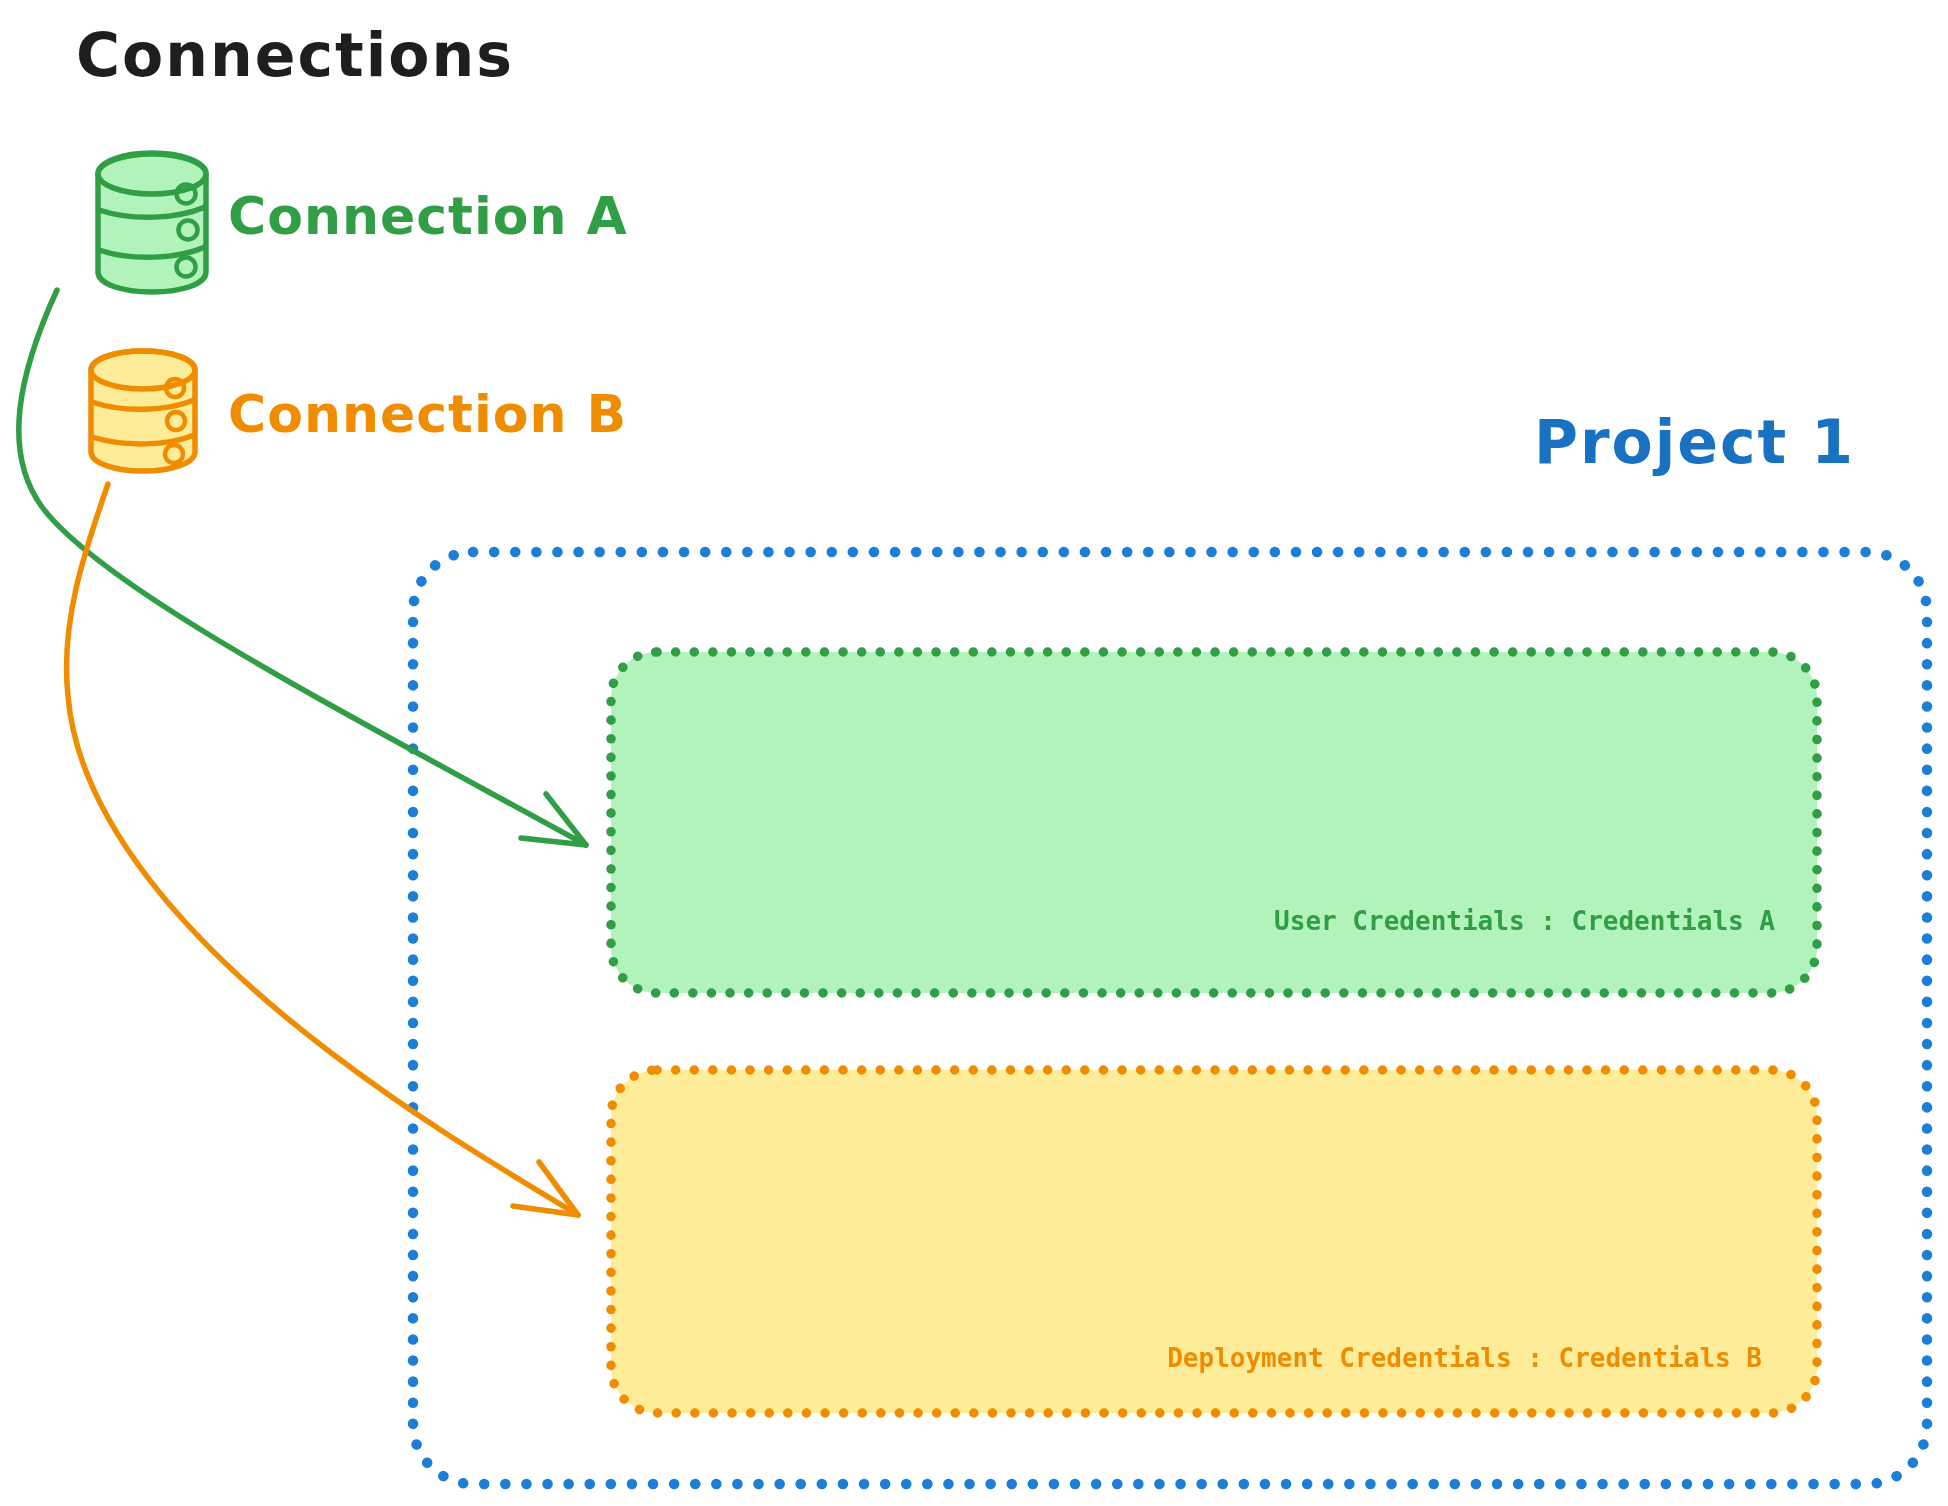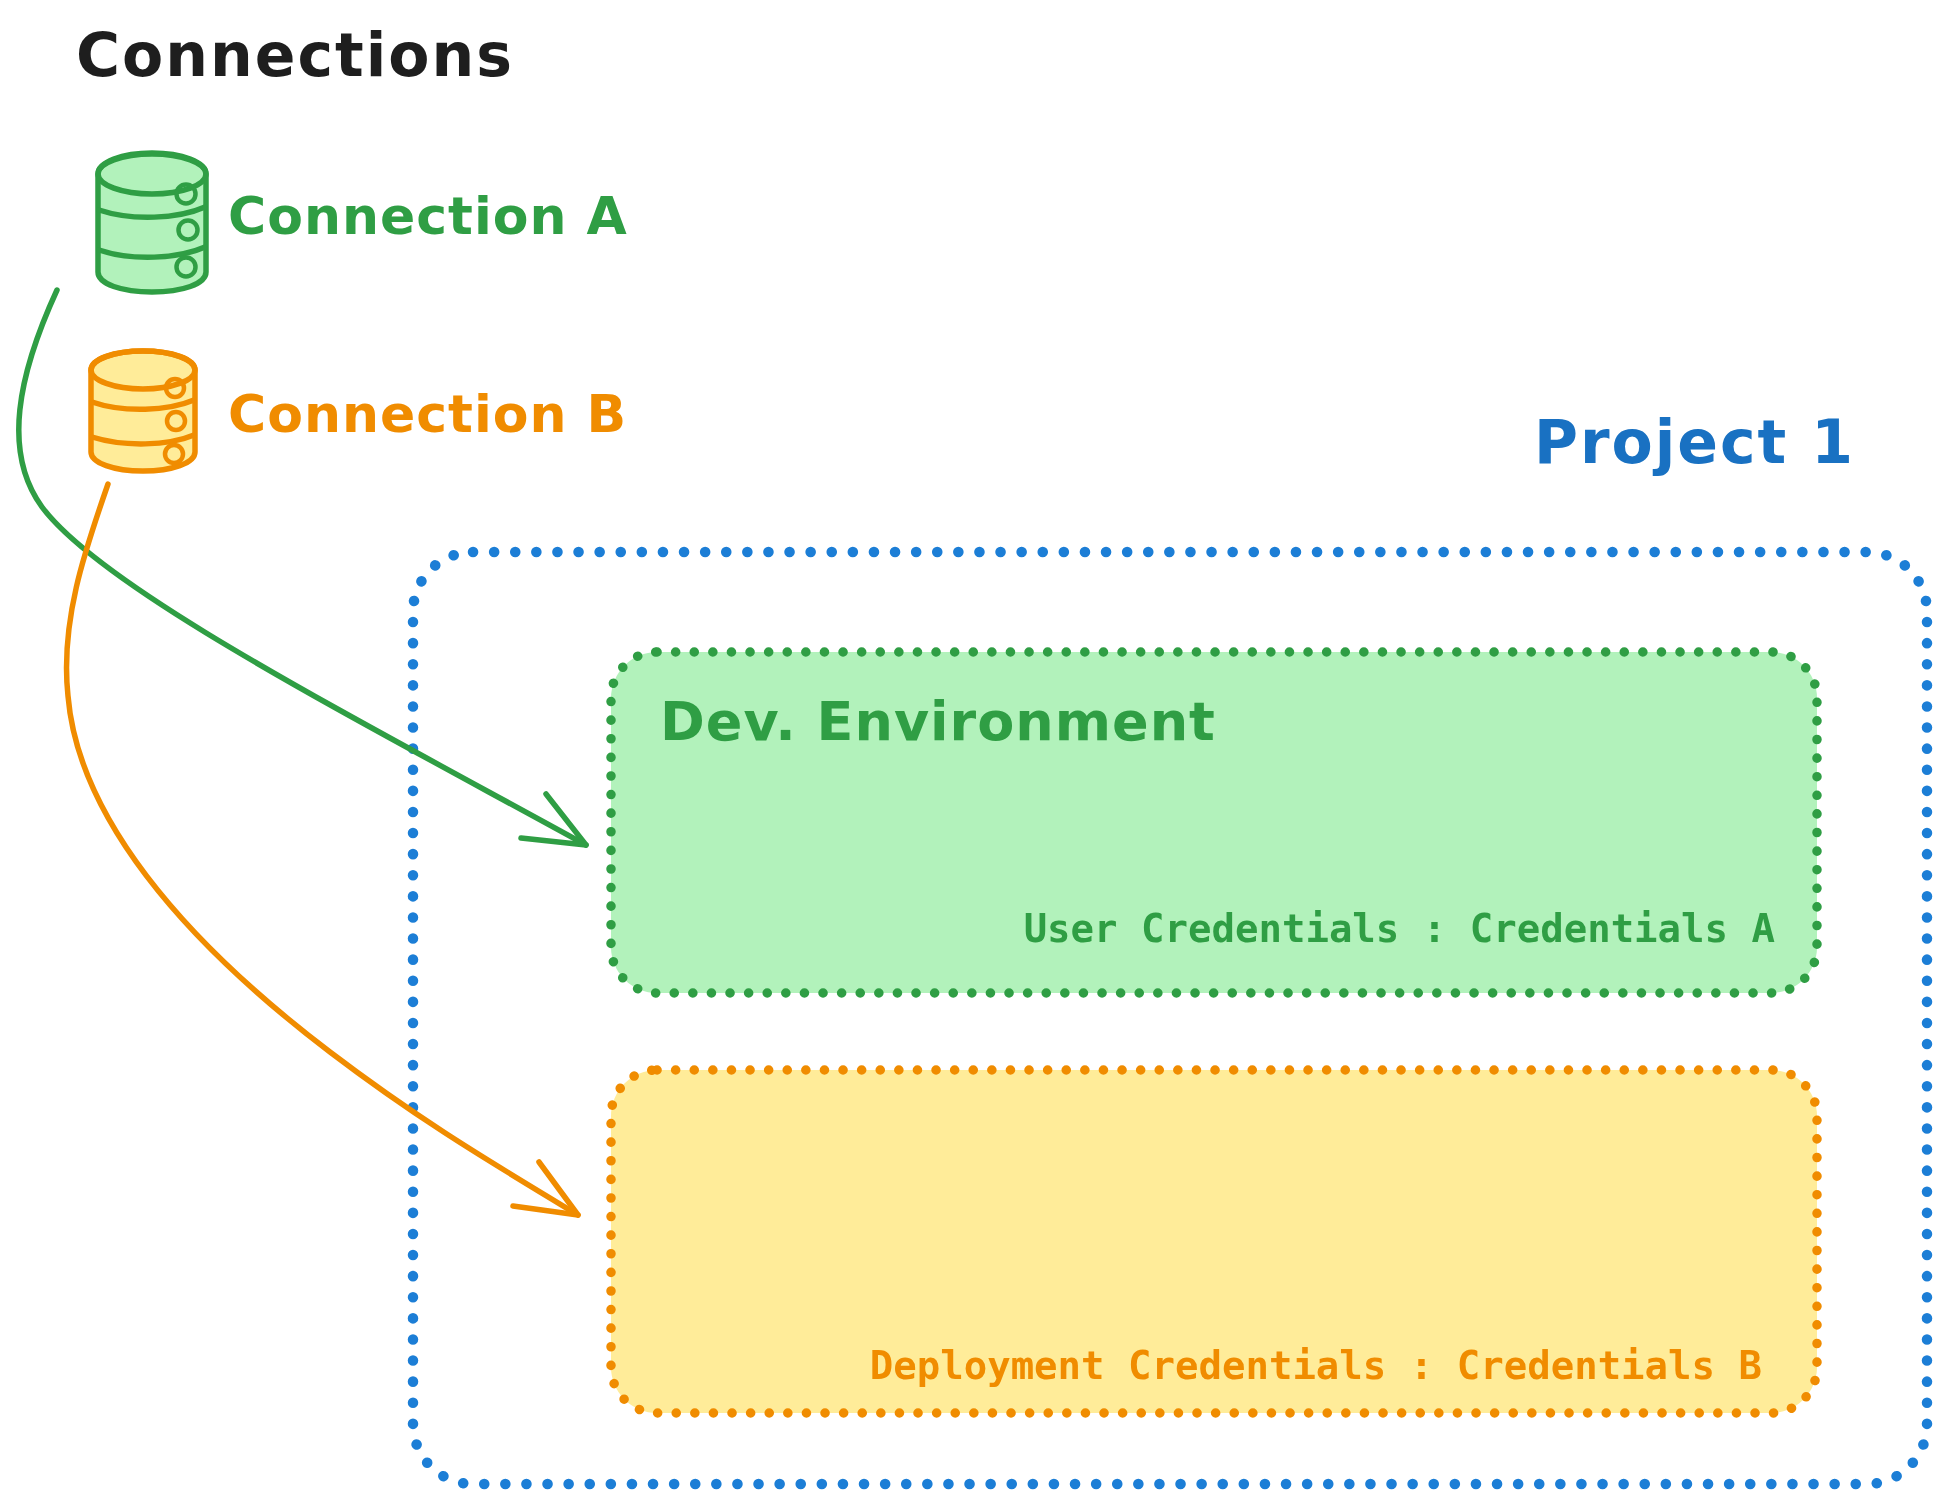--- a/index.html
+++ b/index.html
@@ -50,21 +50,21 @@
   }
   .env-label {
     font-size: 54px;
     font-weight: 600;
     letter-spacing: 1px;
   }
   .dev-label  { left: 660px; top: 688px;  color: #2f9e44; }
   .prod-label { left: 672px; top: 1098px; color: #f08c00; }
   .cred-label {
     font-family: "DejaVu Sans Mono", "Liberation Mono", monospace;
-    font-size: 39px;
+    font-size: 26px;
     font-weight: 600;
   }
   .dev-cred  { right: 173px; top: 905px;  color: #2f9e44; }
   .prod-cred { right: 186px; top: 1342px; color: #f08c00; }
 </style>
 </head>
 <body>
 
 <div class="canvas">
 
@@ -108,20 +108,19 @@
   </svg>
 
   <div class="txt title">Connections</div>
 
   <div class="txt conn-label conn-a">Connection A</div>
 
   <div class="txt conn-label conn-b">Connection B</div>
 
   <div class="txt project-label">Project 1</div>
 
-  <div class="txt env-label dev-label">Dev. Environment</div>
 
   <div class="txt cred-label dev-cred">User Credentials : Credentials A</div>
 
 
   <div class="txt cred-label prod-cred">Deployment Credentials : Credentials B</div>
 
 </div>
 
 </body></html>

